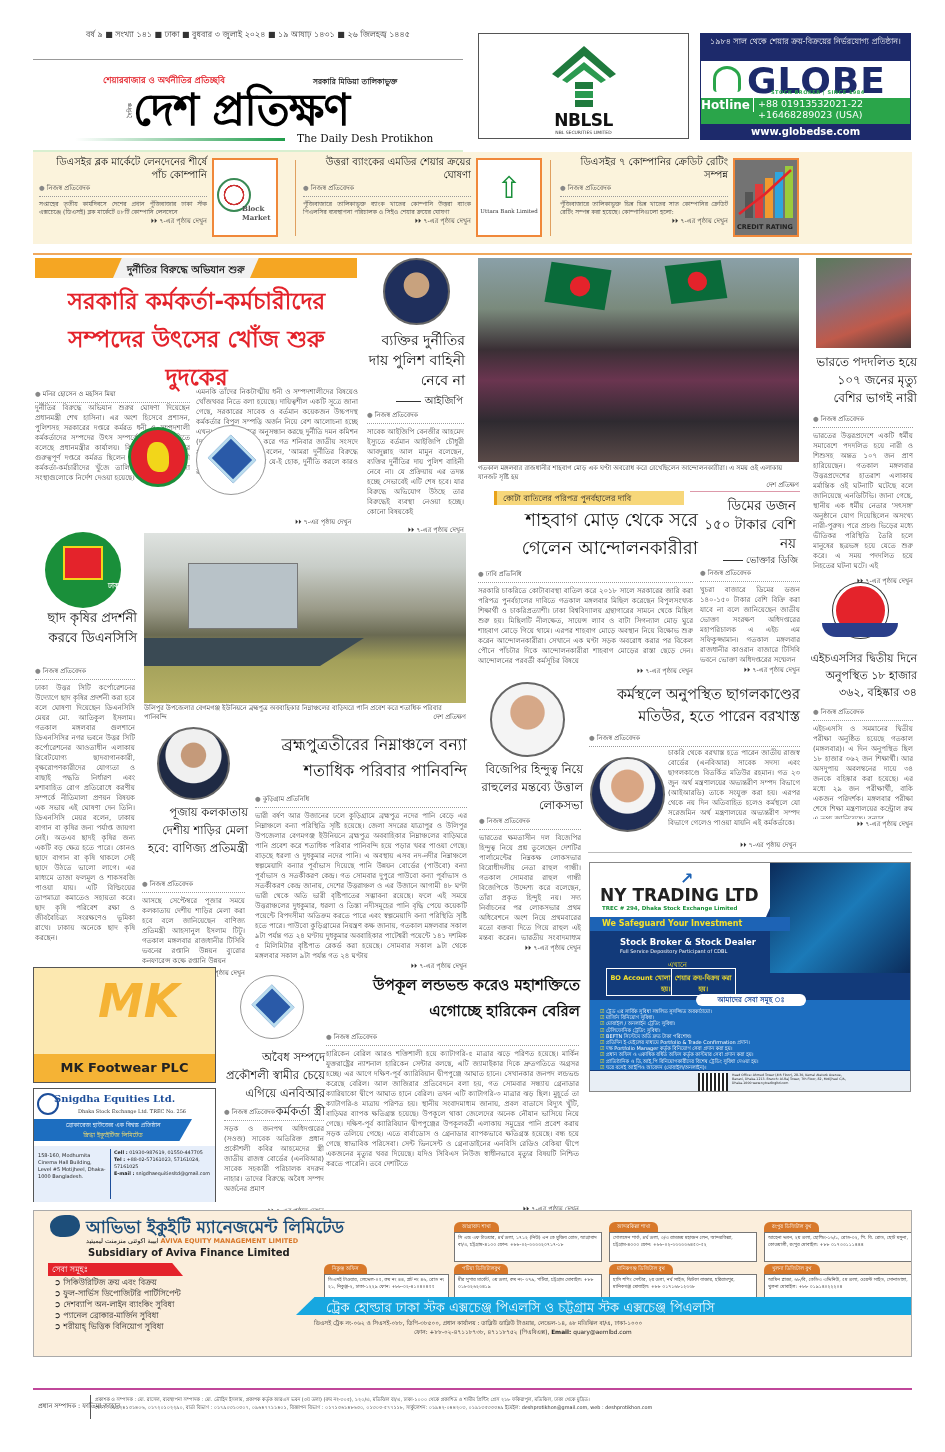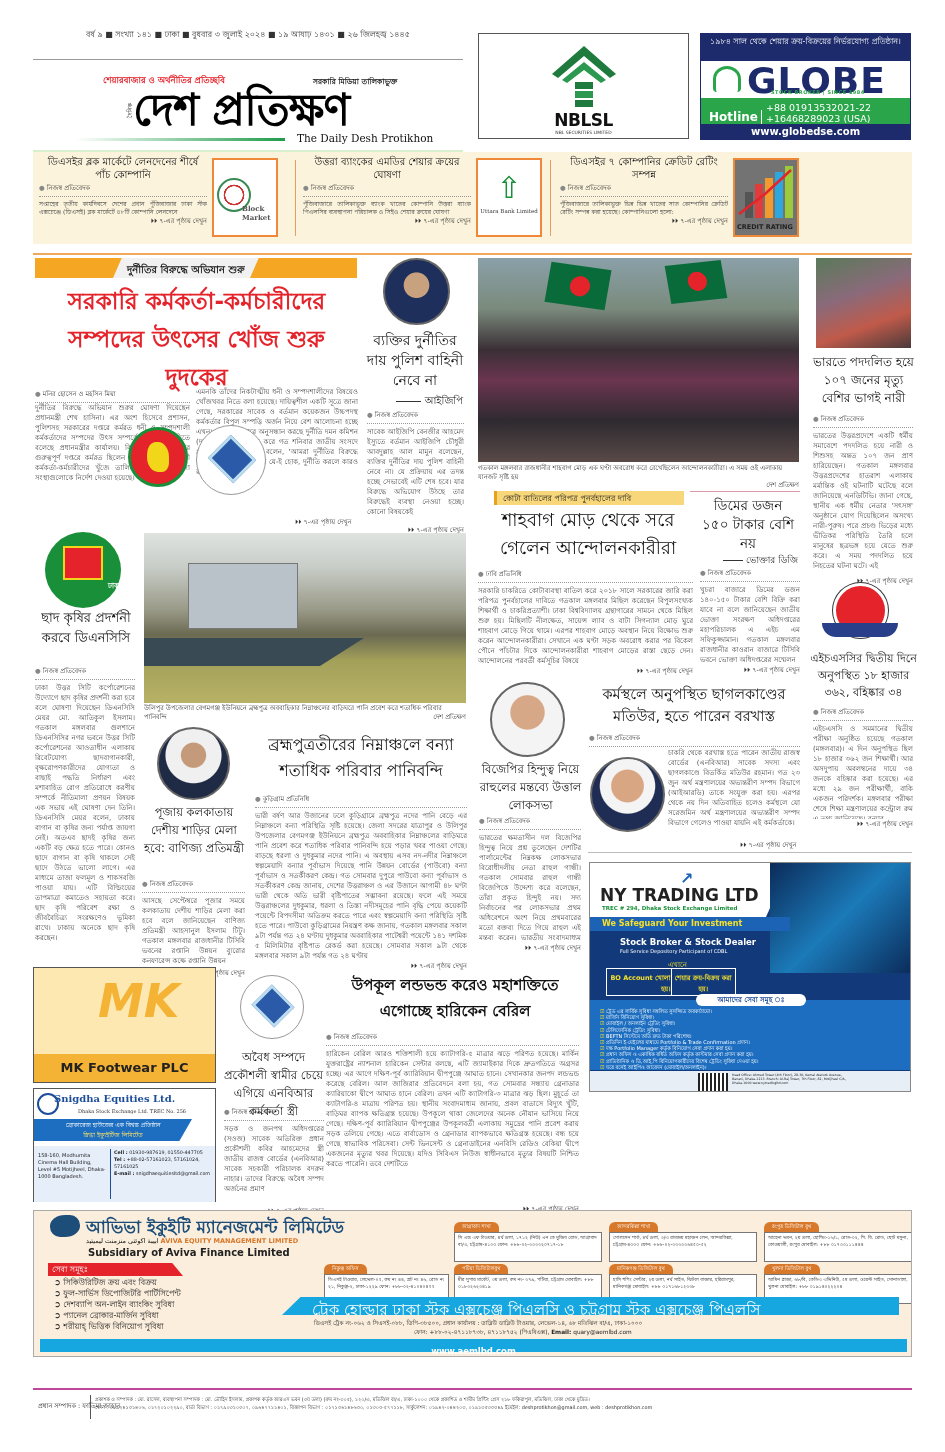--- a/index.html
+++ b/index.html
@@ -4,21 +4,21 @@
 <style>
 *{box-sizing:border-box;margin:0;padding:0}
 body{width:945px;height:1452px;background:#fff;font-family:"DejaVu Sans",sans-serif;color:#222;position:relative;overflow:hidden}
 .abs{position:absolute}
 .serif{font-family:"DejaVu Serif",serif}
 .small{font-size:7px;line-height:10px;color:#444;text-align:justify}
 .byline{font-size:6.5px;color:#333;padding:2px 0;border-bottom:1px dotted #999;margin-bottom:3px}
 .byline:before{content:"● ";color:#888}
 .more{font-size:6.5px;color:#333;float:right}
 .more:before{content:"⏵⏵ ";}
-.hl{font-weight:bold;color:#111;text-align:center;line-height:1.25}
+.hl{font-weight:bold;color:#111;text-align:right;line-height:1.25}
 .caption{font-size:6.5px;color:#333;line-height:9px}
 .credit{font-size:6.5px;color:#333;text-align:right}
 .photo{background:#777;overflow:hidden}
 .circle{border-radius:50%;border:2px solid #666;background:#c9c9c9;overflow:hidden}
 </style>
 </head>
 <body>
 
 <div class="abs" style="left:33px;top:28px;width:430px;height:118px">
   <div style="font-size:8px;color:#333;text-align:center;padding-bottom:18px;border-bottom:1px solid #999">বর্ষ ৯ ■ সংখ্যা ১৪১ ■ ঢাকা ■ বুধবার ৩ জুলাই ২০২৪ ■ ১৯ আষাঢ় ১৪৩১ ■ ২৬ জিলহজ্ব ১৪৪৫</div>
@@ -45,21 +45,21 @@
   <div style="font-size:4.5px;color:#333">NBL SECURITIES LIMITED</div>
 </div>
 
 <div class="abs" style="left:700px;top:33px;width:211px;height:107px;background:#1d2a6b;border:1px solid #1d2a6b">
   <div style="color:#fff;font-size:8px;text-align:center;line-height:10px;padding:3px 6px;height:27px">১৯৮৪ সাল থেকে শেয়ার ক্রয়-বিক্রয়ের নির্ভরযোগ্য প্রতিষ্ঠান।</div>
   <div style="background:#fff;height:37px;position:relative">
     <div style="position:absolute;left:12px;top:5px;width:28px;height:26px;border:3px solid #2aa54a;border-radius:50% 50% 4px 4px;border-bottom:none"></div>
     <div style="position:absolute;left:46px;top:-1px;font-size:36px;font-weight:bold;color:#1d2a6b;letter-spacing:1px">GLOBE</div>
     <div style="position:absolute;left:70px;top:28px;font-size:5px;color:#2aa54a;font-weight:bold;letter-spacing:.5px">STOCK BROKER | SINCE 1984</div>
   </div>
-  <div style="background:#2aa54a;height:26px;display:flex;align-items:flex-end;padding-left:8px">
+  <div style="background:#2aa54a;height:26px;display:flex;align-items:flex-start;padding-left:0">
     <span style="color:#fff;font-size:12px;font-weight:bold;border-right:1px solid #fff;padding-right:3px">Hotline</span>
     <div style="margin-left:4px;color:#fff;font-size:9.5px;font-weight:normal;line-height:11px">
       <div>+88 01913532021-22</div>
       <div>+16468289023 (USA)</div>
     </div>
   </div>
   <div style="color:#fff;font-size:10px;text-align:center;font-weight:bold;padding-top:2px">www.globedse.com</div>
 </div>
 
 <div class="abs" style="left:33px;top:152px;width:879px;height:92px;background:#fbf3dc">
@@ -333,30 +333,27 @@
     </ul>
   <div id="aviva-branches">
       <div style="position: absolute; left: 420px; top: 2px; width: 148px;"><div style="display: inline-block; background: rgb(216, 120, 42); color: rgb(255, 255, 255); font-size: 5px; padding: 1px 8px; border-radius: 6px 6px 0px 0px;">আগ্রাবাদ শাখা</div><div style="background: rgb(255, 255, 255); border: 1px solid rgb(119, 119, 119); font-size: 4.6px; line-height: 6.5px; padding: 2px 3px; height: 30px; overflow: hidden; color: rgb(34, 34, 34);">সি এন্ড এফ টাওয়ার, ৪র্থ তলা, ১৭১২ (নিউ) এন কে মুজিব রোড, আগ্রাবাদ বা/এ, চট্টগ্রাম-৪১০০ ফোন: +৮৮-০২-৩৩৩৩২০৭১৭-১৮</div></div>
       <div style="position: absolute; left: 575px; top: 2px; width: 148px;"><div style="display: inline-block; background: rgb(216, 120, 42); color: rgb(255, 255, 255); font-size: 5px; padding: 1px 8px; border-radius: 6px 6px 0px 0px;">আন্দরকিল্লা শাখা</div><div style="background: rgb(255, 255, 255); border: 1px solid rgb(119, 119, 119); font-size: 4.6px; line-height: 6.5px; padding: 2px 3px; height: 30px; overflow: hidden; color: rgb(34, 34, 34);">গোলসেন পার্ক, ৪র্থ তলা, ৩/এ রামজয় মহাজন লেন, আন্দরকিল্লা, চট্টগ্রাম-৪০০০ ফোন: +৮৮-০২-৩৩৩৩৩৬৪৫০-৫২</div></div>
       <div style="position: absolute; left: 730px; top: 2px; width: 148px;"><div style="display: inline-block; background: rgb(216, 120, 42); color: rgb(255, 255, 255); font-size: 5px; padding: 1px 8px; border-radius: 6px 6px 0px 0px;">রংপুর ডিজিটাল বুথ</div><div style="background: rgb(255, 255, 255); border: 1px solid rgb(119, 119, 119); font-size: 4.6px; line-height: 6.5px; padding: 2px 3px; height: 30px; overflow: hidden; color: rgb(34, 34, 34);">আহেনা ভবন, ২য় তলা, হোল্ডিং-১৬/১, রোড-০২, পি. বি. রোড, ছোট মসুনা, কোতয়ালী, রংপুর মোবাইল: +৮৮ ০১৭৩৩১১১৪৪৪</div></div>
       <div style="position: absolute; left: 290px; top: 44px; width: 125px;"><div style="display: inline-block; background: rgb(216, 120, 42); color: rgb(255, 255, 255); font-size: 5px; padding: 1px 8px; border-radius: 6px 6px 0px 0px;">নিকুঞ্জ অফিস</div><div style="background: rgb(255, 255, 255); border: 1px solid rgb(119, 119, 119); font-size: 4.6px; line-height: 6.5px; padding: 2px 3px; height: 30px; overflow: hidden; color: rgb(34, 34, 34);">ডিএসই টাওয়ার, লেভেল-০৫, রুম নং ৪৪, প্লট নং ৪৬, রোড নং ২১, নিকুঞ্জ-২, ঢাকা-১২২৯ ফোন: +৮৮-০২-৪১০৪০৪৫৫</div></div>
       <div style="position: absolute; left: 420px; top: 44px; width: 148px;"><div style="display: inline-block; background: rgb(216, 120, 42); color: rgb(255, 255, 255); font-size: 5px; padding: 1px 8px; border-radius: 6px 6px 0px 0px;">পটিয়া ডিজিটালবুথ</div><div style="background: rgb(255, 255, 255); border: 1px solid rgb(119, 119, 119); font-size: 4.6px; line-height: 6.5px; padding: 2px 3px; height: 30px; overflow: hidden; color: rgb(34, 34, 34);">মীর সুপার মার্কেট, ৩য় তলা, রুম নং- ৩৭৯, পটিয়া, চট্টগ্রাম মোবাইল: +৮৮ ০১৮৩২৬২৩৪১৯</div></div>
       <div style="position: absolute; left: 575px; top: 44px; width: 148px;"><div style="display: inline-block; background: rgb(216, 120, 42); color: rgb(255, 255, 255); font-size: 5px; padding: 1px 8px; border-radius: 6px 6px 0px 0px;">মানিকগঞ্জ ডিজিটাল বুথ</div><div style="background: rgb(255, 255, 255); border: 1px solid rgb(119, 119, 119); font-size: 4.6px; line-height: 6.5px; padding: 2px 3px; height: 30px; overflow: hidden; color: rgb(34, 34, 34);">হাসি শপিং সেন্টার, ২য় তলা, নর্থ সাইড, ঝিটকা বাজার, হরিরামপুর, মানিকগঞ্জ মোবাইল: +৮৮ ০১৭১৬৮১২৩৩৮</div></div>
       <div style="position: absolute; left: 730px; top: 44px; width: 148px;"><div style="display: inline-block; background: rgb(216, 120, 42); color: rgb(255, 255, 255); font-size: 5px; padding: 1px 8px; border-radius: 6px 6px 0px 0px;">খুলনা ডিজিটাল বুথ</div><div style="background: rgb(255, 255, 255); border: 1px solid rgb(119, 119, 119); font-size: 4.6px; line-height: 6.5px; padding: 2px 3px; height: 30px; overflow: hidden; color: rgb(34, 34, 34);">আমিন প্লাজা, ৬৮/বি, কেডিএ এভিনিউ, ৫ম তলা, ওয়েস্ট সাইড, সোনাডাঙ্গা, খুলনা মোবাইল: +৮৮ ০১৯১৪০২২২০৪</div></div>
     </div>
-  <div style="position:absolute;left:248px;top:86px;width:617px;height:18px;background:#17a7e0;color:#fff;font-size:15px;padding:1px 0 0 30px;clip-path:polygon(3% 0,100% 0,100% 100%,0 100%)">ট্রেক হোল্ডার ঢাকা স্টক এক্সচেঞ্জ পিএলসি ও চট্টগ্রাম স্টক এক্সচেঞ্জ পিএলসি</div>
+  <div style="position:absolute;left:262px;top:86px;width:617px;height:18px;background:#17a7e0;color:#fff;font-size:13px;padding:1px 0 0 30px;clip-path:polygon(3% 0,100% 0,100% 100%,0 100%)">ট্রেক হোল্ডার ঢাকা স্টক এক্সচেঞ্জ পিএলসি ও চট্টগ্রাম স্টক এক্সচেঞ্জ পিএলসি</div>
   <div style="position:absolute;left:280px;top:107px;font-size:5.8px;color:#222;white-space:nowrap">ডিএসই ট্রেক নং-০৬২ ও সিএসই-০৮৮, ডিপি-৩৮৫০০, প্রধান কার্যালয় : ডাব্লিউ ডাব্লিউ টাওয়ার, লেভেল-১৪, ৬৮ মতিঝিল বা/এ, ঢাকা-১০০০</div>
   <div style="position:absolute;left:380px;top:116px;font-size:5.8px;color:#222;white-space:nowrap">
     <span>ফোন: +৮৮-০২-৪৭১১৮৭৩৮, ৪৭১১৮৭৫২ (পিএবিএক্স),</span>
     <b>Email:</b>
     <span>quary@aemlbd.com</span>
   </div>
-  <div style="position:absolute;left:6px;top:128px;width:867px;height:13px;background:#17a7e0;text-align:center">
-    <span style="color:#fff;font-size:8.5px;font-weight:bold">www.aemlbd.com</span>
-  </div>
 </div>
 
 <div class="abs" style="left:33px;top:1388px;width:879px;border-top:2px solid #c0479a"></div>
 <div class="abs" style="left:38px;top:1401px;font-size:6.5px;color:#222">
   <span>প্রধান সম্পাদক :</span>
   <span>ফাতিমা জাহান</span>
 </div>
 <div class="abs" style="left:90px;top:1395px;height:24px;border-left:1px solid #555"></div>
 <div class="abs" style="left:95px;top:1395px;width:820px;font-size:4.9px;line-height:8px;color:#333;white-space:nowrap;overflow:hidden">
   <div>প্রকাশক ও সম্পাদক : মো. রাসেল, ব্যবস্থাপনা সম্পাদক : মো. তৌহিদ ইসলাম, প্রকাশক কর্তৃক আরএস ভবন (৩য় তলা) (রুম নং-৩০৫), ১২০/এ, মতিঝিল বা/এ, ঢাকা-১০০০ থেকে প্রকাশিত ও শামীম প্রিন্টিং প্রেস ২১৮ ফকিরাপুল, মতিঝিল, ঢাকা থেকে মুদ্রিত।</div>

